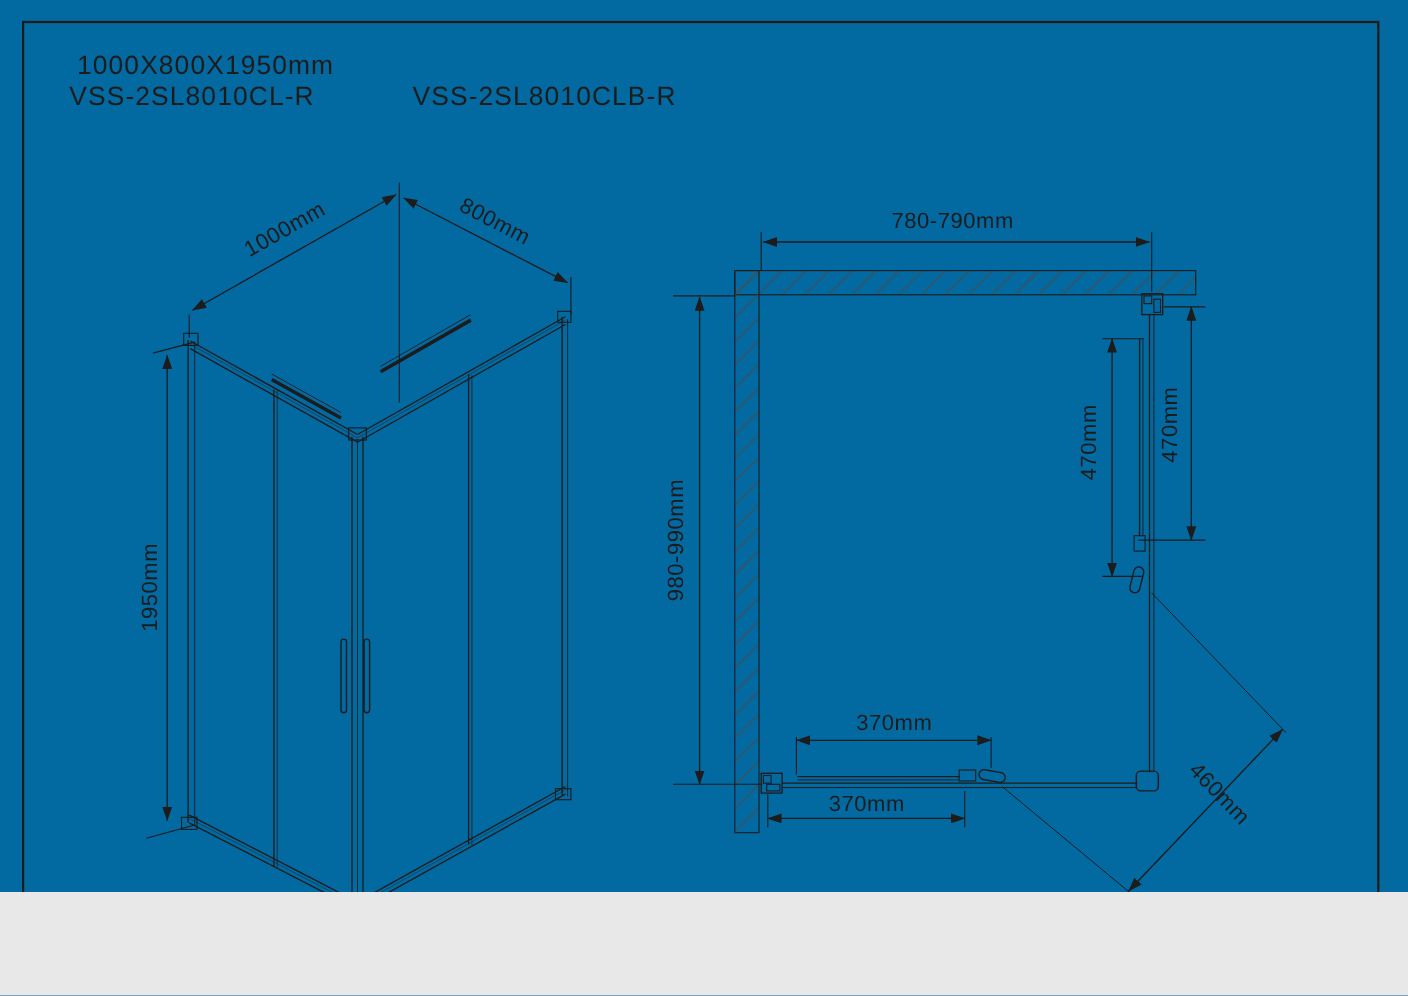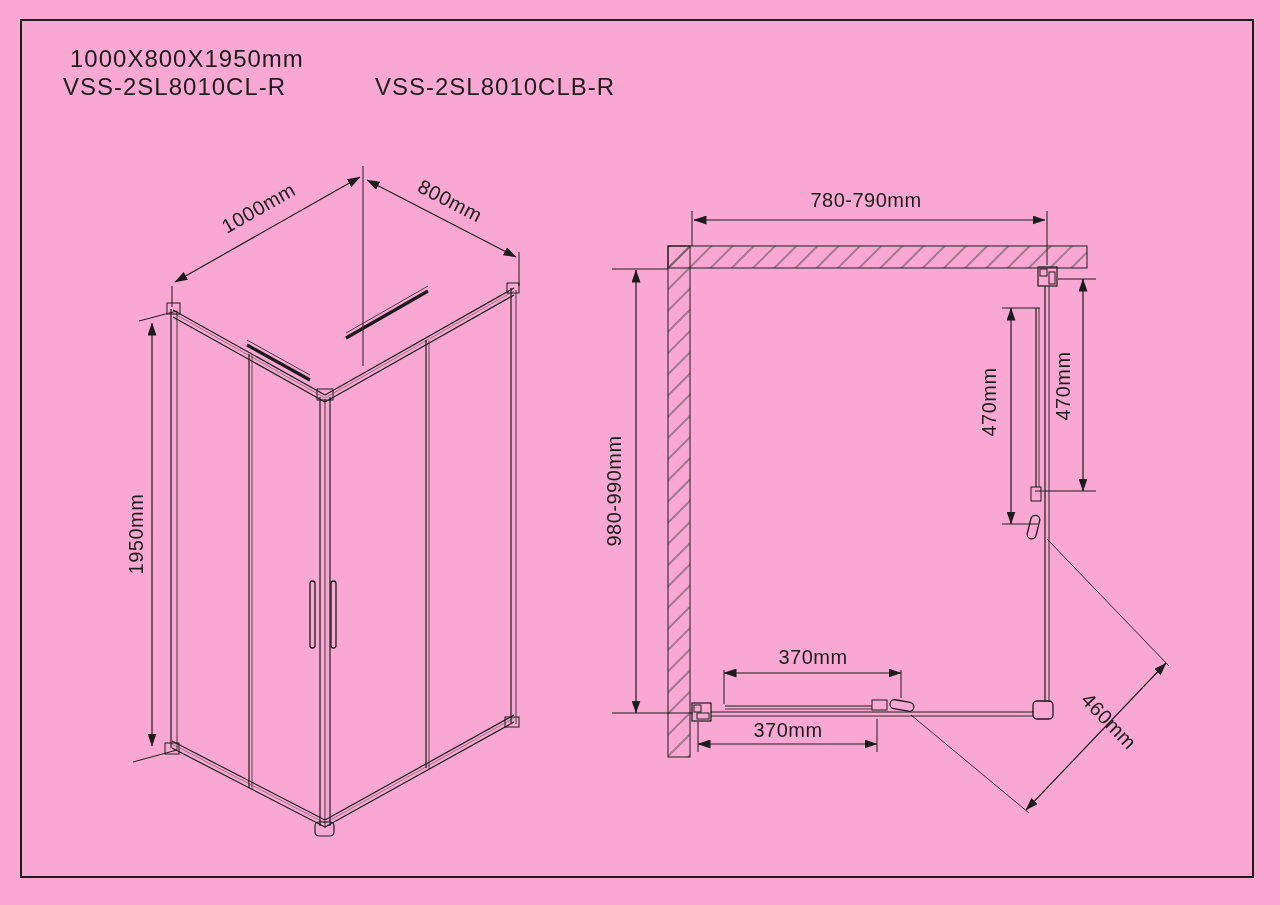--- a/index.html
+++ b/index.html
@@ -1,19 +1,19 @@
 <!DOCTYPE html>
 <html><head>
 <meta charset="utf-8">
 <style>
   html,body{margin:0;padding:0;background:#e8e8e8;}
   .page{
     position:relative;
-    width:1280px;height:905px;
-    background:#f9a8d4;
+    width:1280px;height:811px;
+    background:#0369a1;
     font-family:"Liberation Sans", sans-serif;
     overflow:hidden;
     text-decoration:underline;
   }
   svg text{
     font-family:"Liberation Sans", sans-serif;
     fill:#1c1c1c;
   }
   .title-line{letter-spacing:1px;font-size:24px;}
   .dim-label{font-size:20px;letter-spacing:0.5px;}

